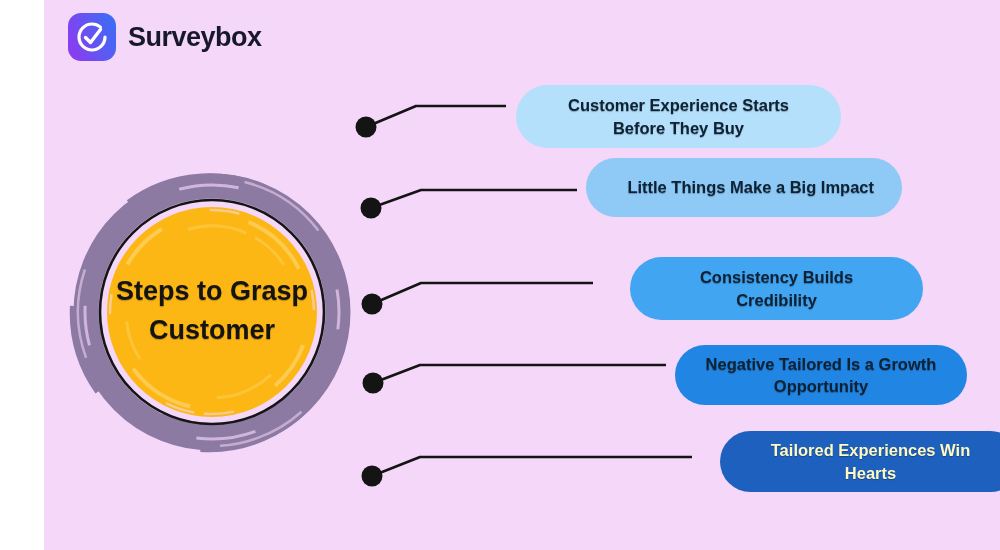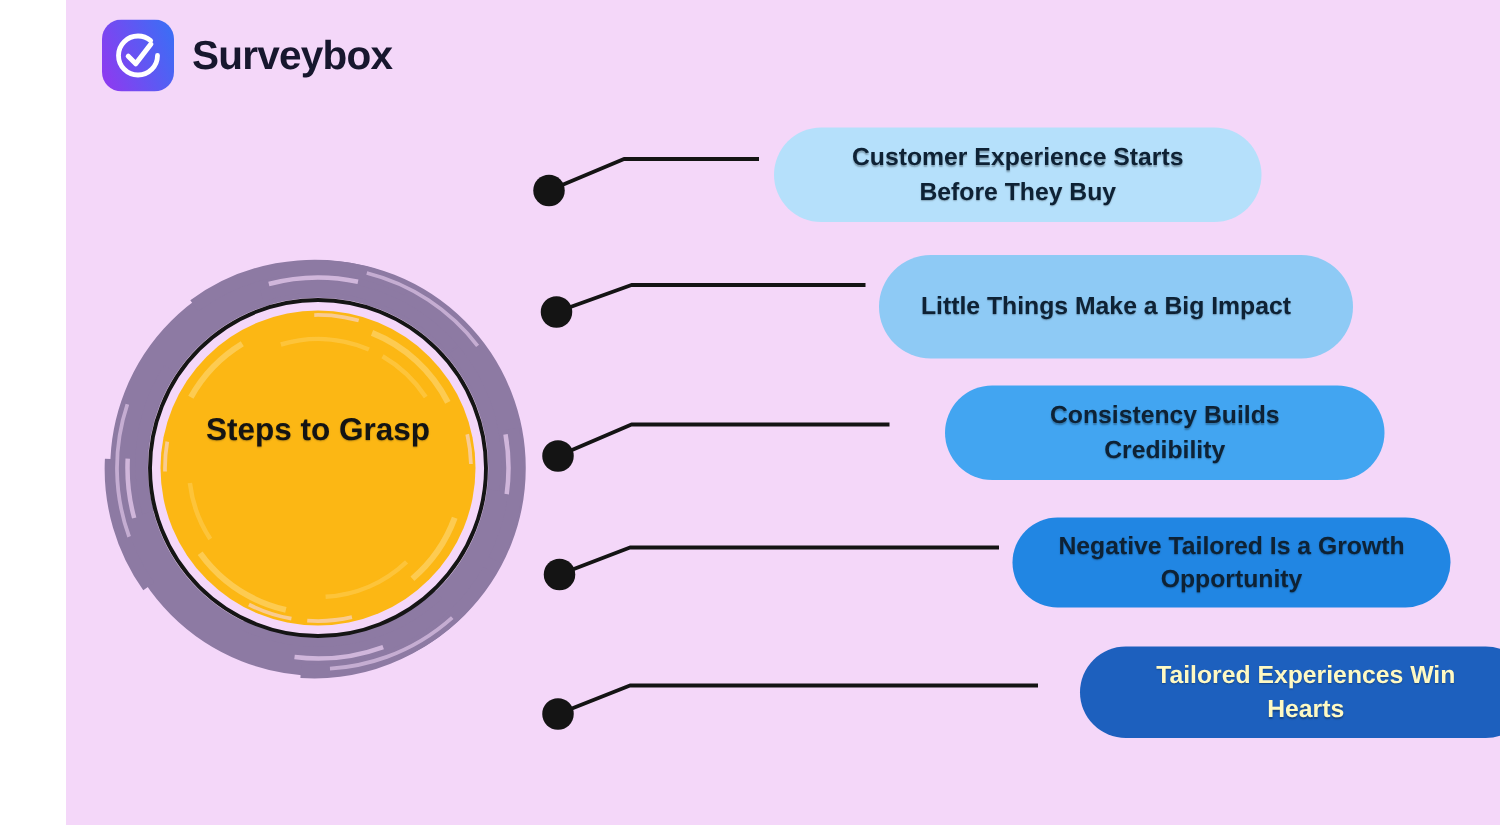--- a/index.html
+++ b/index.html
@@ -16,35 +16,35 @@
   }
   .logo-badge svg{display:block;}
   .brand-name{
     position:absolute;left:84px;top:22px;
     font-size:27px;font-weight:800;letter-spacing:-0.5px;
   }
   
   .medallion-svg{position:absolute;left:10px;top:160px;}
   .medallion-title{
     position:absolute;left:48px;top:272px;width:240px;
-    text-align:center;font-weight:800;font-size:21px;line-height:1.45;
+    text-align:center;font-weight:800;font-size:27px;line-height:1.45;
     text-shadow:0 1px 1px rgba(0,0,0,0.25);
   }
   
   .connectors{position:absolute;left:0;top:0;pointer-events:none;}
   
   .pill{
     position:absolute;border-radius:999px;
-    display:flex;align-items:center;justify-content:flex-start;
+    display:flex;align-items:center;justify-content:flex-end;
     text-align:center;font-weight:700;font-size:16.5px;line-height:1.35;
     padding:0 28px;box-sizing:border-box;
     text-shadow:0 1px 1px rgba(0,0,0,0.28);
   }
   .pill-1{left:472px;top:85px;width:325px;height:63px;}
-  .pill-2{left:542px;top:170px;width:316px;height:69px;}
+  .pill-2{left:542px;top:158px;width:316px;height:59px;}
   .pill-3{left:586px;top:257px;width:293px;height:63px;}
   .pill-4{left:631px;top:345px;width:292px;height:60px;}
   .pill-5{left:676px;top:431px;width:301px;height:61px;}
 </style>
 </head>
 <body>
 
 <div id="canvas" style="background: rgb(244, 215, 249); margin-left: 44px;">
 
   <div class="logo-badge">
@@ -73,20 +73,21 @@
     <circle cx="158" cy="152" r="105" fill="#fcb714"></circle>
     <circle cx="158" cy="152" r="97" fill="none" stroke="#fdd060" stroke-width="4" opacity="0.8" stroke-dasharray="50 90 70 110" transform="rotate(20 158 152)"></circle>
     <circle cx="158" cy="152" r="86" fill="none" stroke="#fdc94a" stroke-width="3" opacity="0.7" stroke-dasharray="40 120 60 90" transform="rotate(-60 158 152)"></circle>
     <circle cx="158" cy="152" r="102" fill="none" stroke="#f6dcf7" stroke-width="2.5" opacity="0.55" stroke-dasharray="30 110 20 140" transform="rotate(100 158 152)"></circle>
 
     <circle cx="158" cy="152" r="112" fill="none" stroke="#151515" stroke-width="2.6"></circle>
   </svg>
 
   <div class="medallion-title" style="color: rgb(20, 20, 20);">
     <div>Steps to Grasp</div>
+    <div>Customer</div>
   </div>
 
   <svg class="connectors" width="1000" height="550" viewBox="0 0 1000 550">
     <g stroke="#141414" stroke-width="2.6" fill="none" stroke-linejoin="round">
       <polyline points="322,127 372,106 462,106"></polyline>
       <polyline points="327,208 377,190 533,190"></polyline>
       <polyline points="328,304 377,283 549,283"></polyline>
       <polyline points="329,383 376,365 622,365"></polyline>
       <polyline points="328,476 376,457 648,457"></polyline>
     </g>

